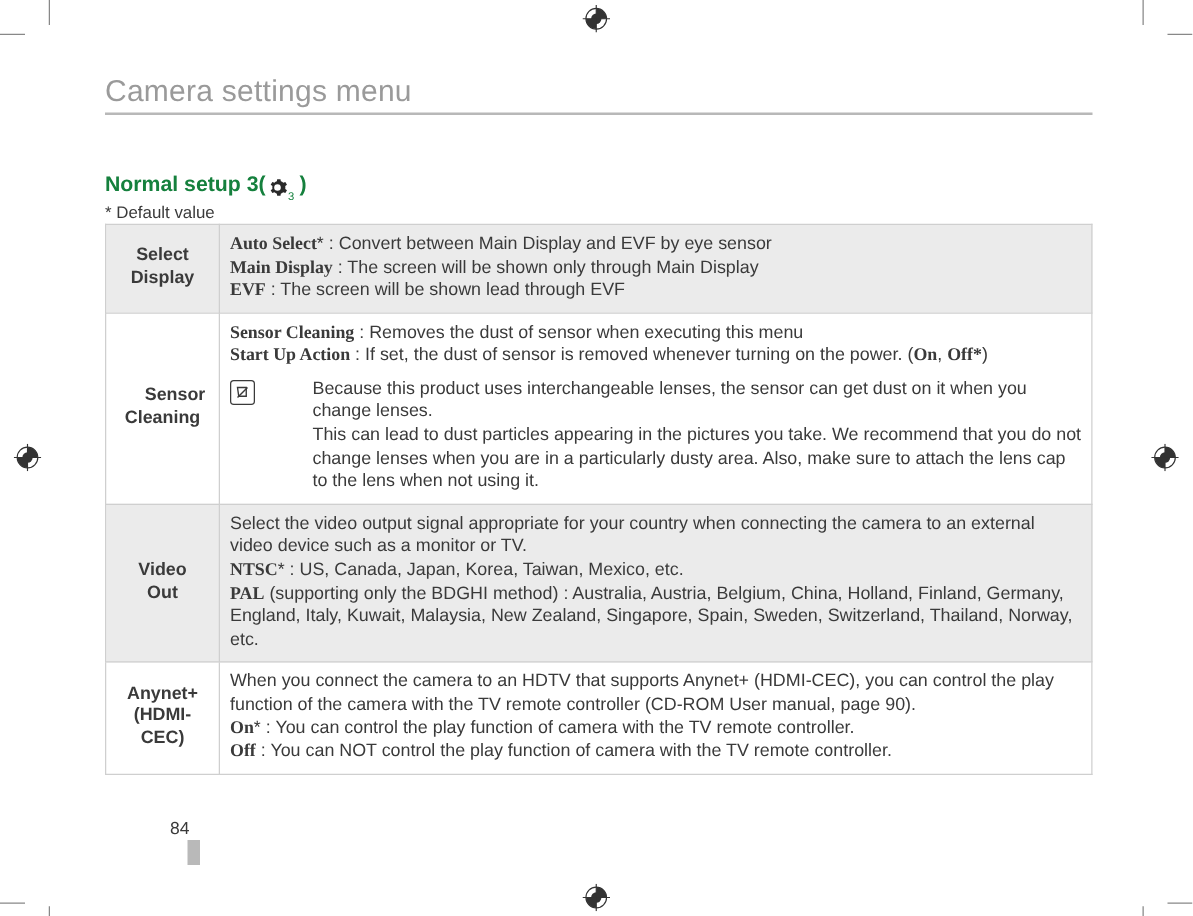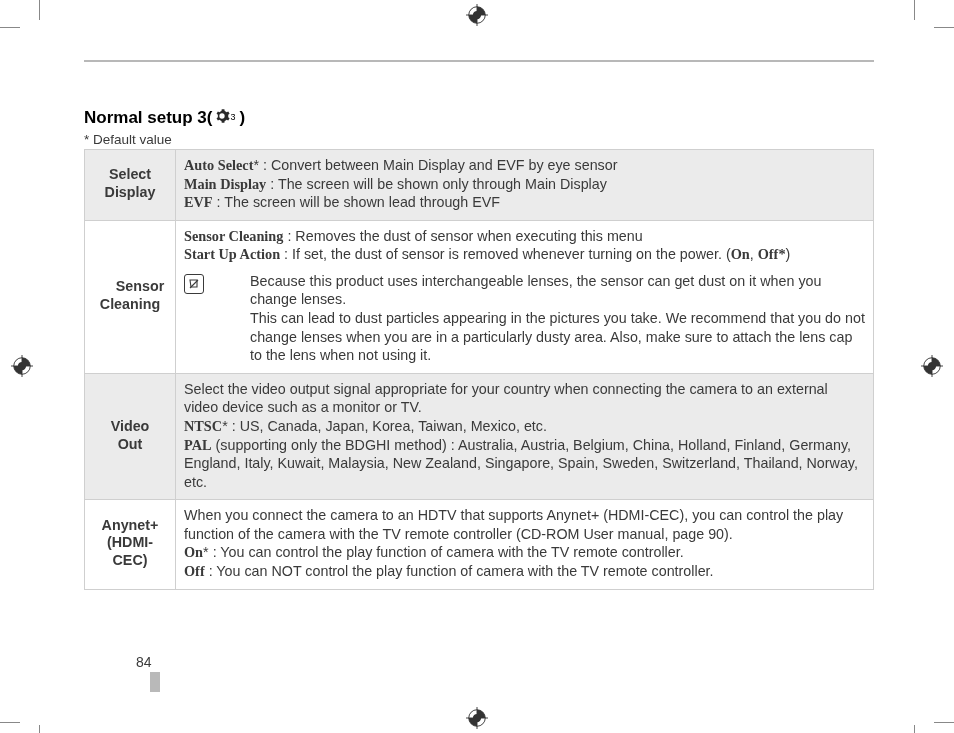--- a/index.html
+++ b/index.html
@@ -43,24 +43,24 @@
   }
   .hr {
     height: 2px;
     background: #b8b8b8;
     margin-bottom: 46px;
   }
 
   h2.sub {
     font-size: 17px;
     font-weight: 700;
-    color: #000000;
+    color: #15803d;
     margin: 0 0 4px 0;
     display:flex;
-    align-items:flex-start;
+    align-items:flex-end;
     gap:2px;
   }
   .gear {
     display:inline-flex;
     align-items:center;
     width:16px;height:16px;
   }
   .gear svg { width:16px; height:16px; }
   .gearsub { font-size:9px; position:relative; top:4px; left:-2px; font-weight:400;}
 
@@ -178,20 +178,21 @@
       <circle cx="12" cy="12" r="9" fill="none" stroke="#333" stroke-width="1"></circle>
       <circle cx="12" cy="12" r="4.5" fill="#333"></circle>
       <line x1="12" y1="0" x2="12" y2="24" stroke="#333" stroke-width="1"></line>
       <line x1="0" y1="12" x2="24" y2="12" stroke="#333" stroke-width="1"></line>
       <path d="M12 3 A9 9 0 0 1 21 12 L12 12 Z" fill="#333"></path>
       <path d="M12 21 A9 9 0 0 1 3 12 L12 12 Z" fill="#333"></path>
     </svg>
 </div>
 
 <div class="page">
+  <h1 class="section">Camera settings menu</h1>
   <div class="hr"></div>
 
   <h2 class="sub">
     <span>Normal setup 3(</span>
     <span class="gear">
       <svg viewBox="0 0 24 24">
           <path fill="#2a2a2a" d="M12 8a4 4 0 1 0 0 8 4 4 0 0 0 0-8zm9.4 4c0 .6 0 1.1-.1 1.7l2.1 1.6-2 3.4-2.5-1a8 8 0 0 1-2.9 1.7l-.4 2.6h-4l-.4-2.6a8 8 0 0 1-2.9-1.7l-2.5 1-2-3.4 2.1-1.6c-.1-.6-.1-1.1-.1-1.7s0-1.1.1-1.7L3.8 8.7l2-3.4 2.5 1A8 8 0 0 1 11.2 4.6L11.6 2h4l.4 2.6a8 8 0 0 1 2.9 1.7l2.5-1 2 3.4-2.1 1.6c.1.6.1 1.1.1 1.7z"></path>
         </svg>
     </span>
       <span class="gearsub">3</span>

